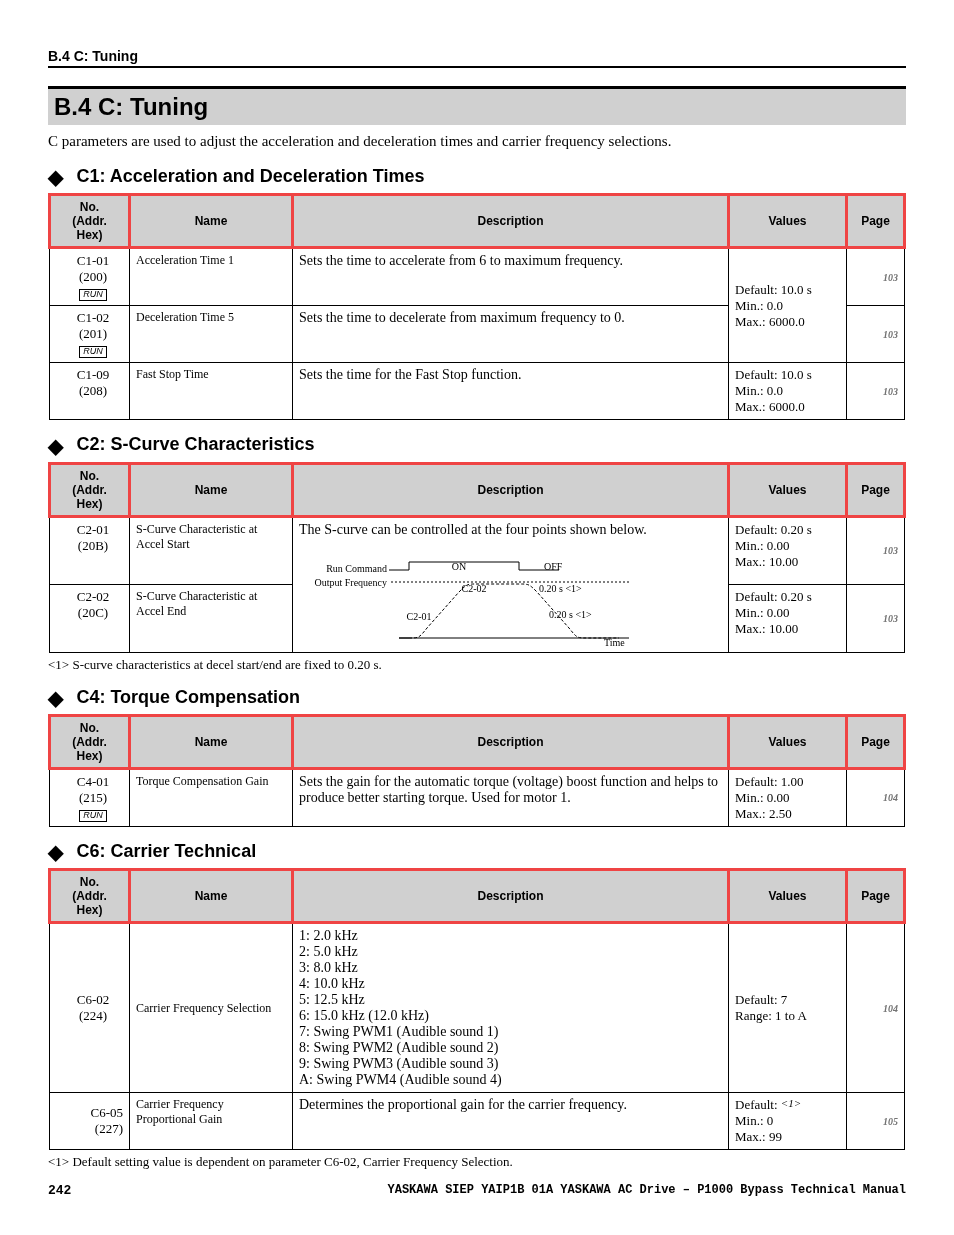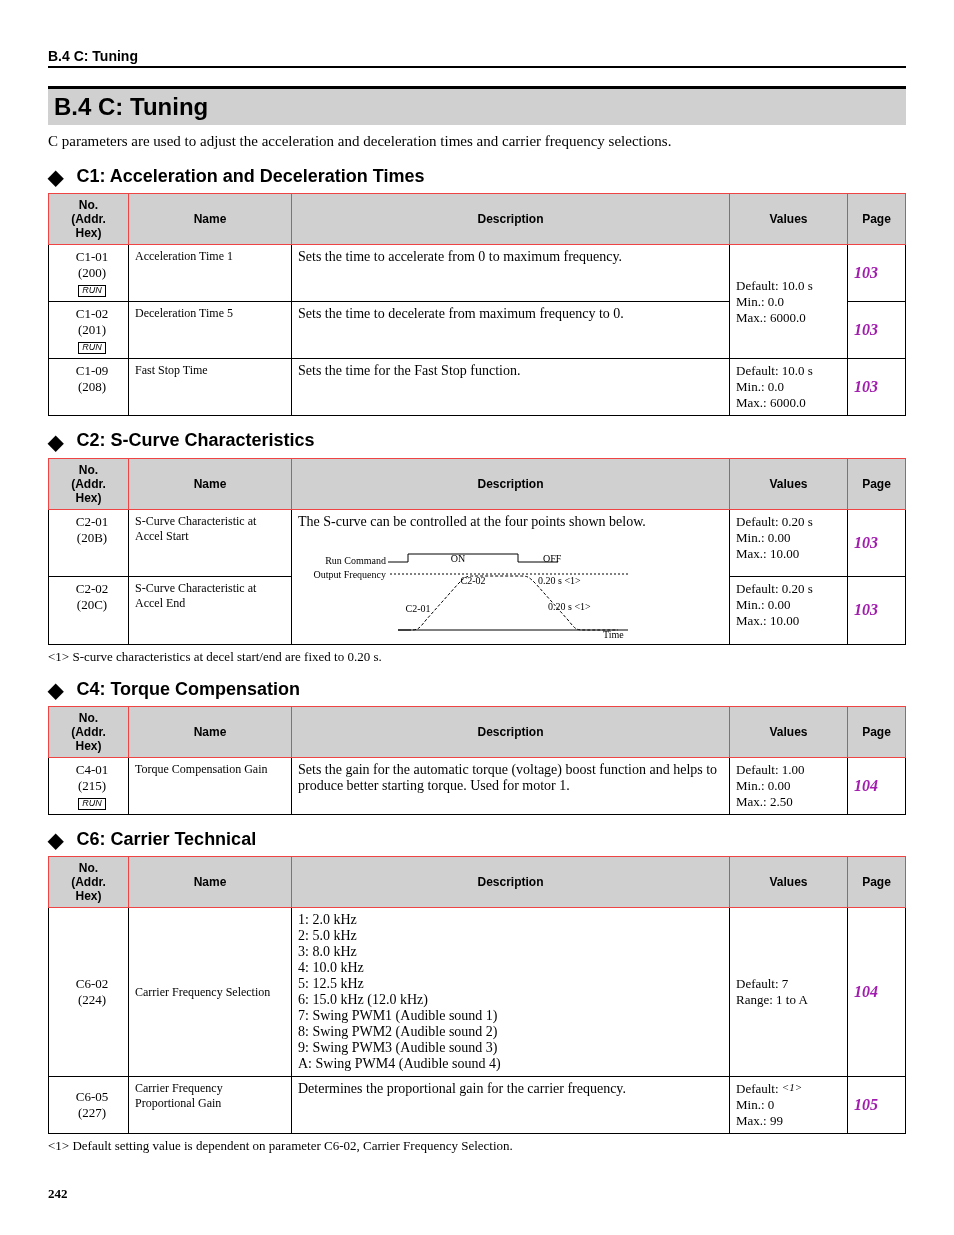--- a/index.html
+++ b/index.html
@@ -50,21 +50,21 @@
     width: 100%;
     font-size: 13px;
     margin-bottom: 4px;
   }
   table.param-table th {
     background: #d0d0d0;
     font-family: Arial, Helvetica, sans-serif;
     font-weight: bold;
     font-size: 12px;
     text-align: center;
-    border: 1px solid #ef4444;
+    border: 3px solid #ef4444;
     padding: 4px;
   }
   table.param-table td {
     border: 1px solid #000;
     padding: 4px 6px;
     vertical-align: top;
   }
   table.param-table td.col-no {
     text-align: center;
     width: 60px;
@@ -76,45 +76,45 @@
     font-size: 12px;
   }
   table.param-table td.col-desc {
     font-size: 14px;
   }
   table.param-table td.col-values {
     width: 105px;
     font-size: 13px;
   }
   table.param-table td.col-page {
-    text-align: left;
+    text-align: right;
     width: 45px;
     font-style: italic;
     font-weight: bold;
-    color: #a21caf;
-    font-size: 16px;
+    color: #737373;
+    font-size: 10px;
   }
   .run-tag {
     display: inline-block;
     border: 1px solid #000;
     font-family: Arial, Helvetica, sans-serif;
     font-size: 9px;
     font-style: italic;
     padding: 0 3px;
     margin-top: 2px;
     line-height: 1.1;
   }
   .footnote {
     font-size: 13px;
     margin: 4px 0 10px 0;
   }
   .footer {
-    margin-top: 32px;
+    margin-top: 13px;
     font-size: 12px;
-    font-family: Liberation Serif, serif;
+    font-family: Liberation Mono, monospace;
   }
   .footer .page-num {
     font-weight: bold;
     font-size: 13px;
   }
   .footer .manual-id {
     float: right;
     font-weight: bold;
   }
   .scurve-diagram {
@@ -148,21 +148,21 @@
     </tr>
   </thead>
   <tbody>
     <tr>
       <td class="col-no">
         <span>C1-01</span><br>
         <span>(200)</span><br>
         <span class="run-tag">RUN</span>
       </td>
       <td class="col-name">Acceleration Time 1</td>
-      <td class="col-desc">Sets the time to accelerate from 0 to maximum frequency.</td>
+      <td class="col-desc">Sets the time to accelerate from 6 to maximum frequency.</td>
       <td class="col-values" rowspan="2" style="white-space:pre-line;vertical-align:middle;">Default: 10.0 s
 Min.: 0.0
 Max.: 6000.0</td>
       <td class="col-page" style="vertical-align:middle;">103</td>
     </tr>
     <tr>
       <td class="col-no">
         <span>C1-02</span><br>
         <span>(201)</span><br>
         <span class="run-tag">RUN</span>
@@ -323,32 +323,33 @@
 6: 15.0 kHz (12.0 kHz)
 7: Swing PWM1 (Audible sound 1)
 8: Swing PWM2 (Audible sound 2)
 9: Swing PWM3 (Audible sound 3)
 A: Swing PWM4 (Audible sound 4)</td>
       <td class="col-values" style="white-space:pre-line;vertical-align:middle;">Default: 7
 Range: 1 to A</td>
       <td class="col-page" style="vertical-align:middle;">104</td>
     </tr>
     <tr>
-      <td class="col-no" style="vertical-align:middle;">
+      <td class="col-no" style="vertical-align:middle;text-align:right;">
         <span>C6-05</span><br>
         <span>(227)</span>
       </td>
       <td class="col-name">Carrier Frequency Proportional Gain</td>
       <td class="col-desc">Determines the proportional gain for the carrier frequency.</td>
       <td class="col-values">
         <span>Default: </span><span style="font-style:italic;font-size:11px;vertical-align:top;">&lt;1&gt;</span><span style="white-space:pre-line;">
 Min.: 0
 Max.: 99</span>
       </td>
       <td class="col-page" style="vertical-align:middle;">105</td>
     </tr>
   </tbody>
 </table>
 <div class="footnote">&lt;1&gt;   Default setting value is dependent on parameter C6-02, Carrier Frequency Selection.</div>
 
 <div class="footer">
   <span class="page-num">242</span>
+  <span class="manual-id">YASKAWA SIEP YAIP1B 01A YASKAWA AC Drive – P1000 Bypass Technical Manual</span>
 </div>
 
 </body></html>

